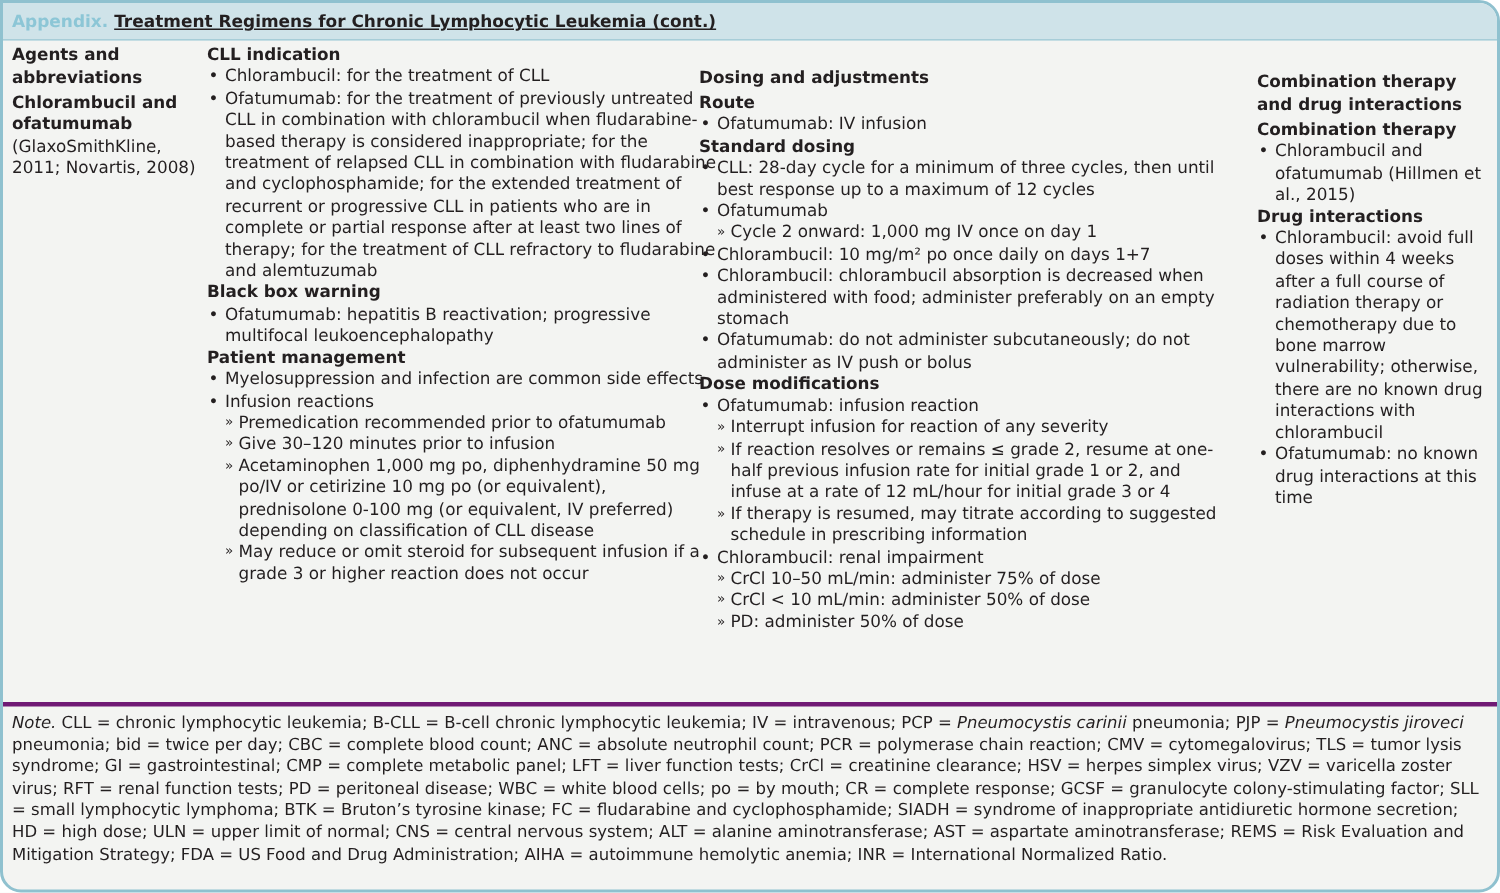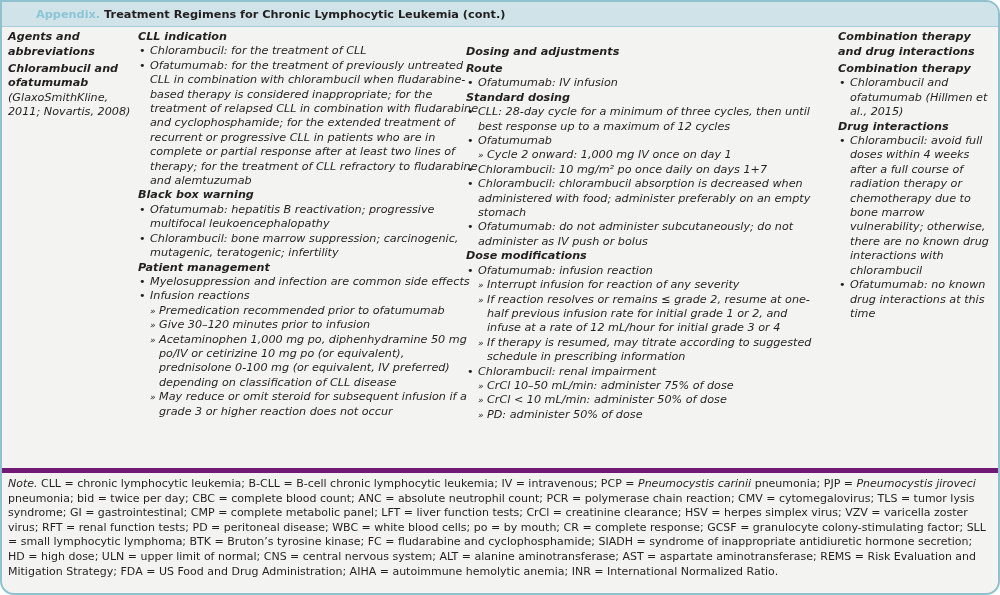--- a/index.html
+++ b/index.html
@@ -19,36 +19,35 @@
   .title-bar {
     height: 24px;
     background: #cfe3e9;
     border-bottom: 1px solid #a7cdd8;
     padding-left: 6px;
     font-size: 11.3px;
     line-height: 25px;
     font-weight: bold;
     white-space: nowrap;
   }
-  .title-bar .appendix { color: #8cc6d6; margin-left: 28px; }
-  .title-bar .title-text { color: #231f20; }
+  .title-bar .appendix { color: #8cc6d6; }
+  .title-bar .title-text { color: #231f20; text-decoration: underline; }
 
   .table-area {
     position: relative;
     height: 441px;
-    border-bottom: 5px solid #701a75;
+    border-bottom: 3px solid #701a75;
     font-size: 11.2px;
     line-height: 14.4px;
-    font-style: italic;
   }
   .col { position: absolute; top: 0; }
   .col-agents { left: 6px; width: 124px; }
   .col-cons { left: 136px; width: 340px; }
   .col-dose { left: 464px; width: 350px; }
-  .col-combo { left: 836px; width: 158px; }
+  .col-combo { left: 836px; width: 158px; margin-top: 18px; }
 
   .col-head {
     font-weight: bold;
     height: 30px;
     padding-top: 2px;
     display: flex; align-items: flex-end;
   }
   .col-body { padding-top: 3px; }
 
   .agent-name { font-weight: bold; display: block; }
@@ -96,21 +95,20 @@
     <div class="col col-cons">
       <div class="col-body">
         <span class="sec-head">CLL indication</span>
         <ul class="bul">
           <li>Chlorambucil: for the treatment of CLL</li>
           <li>Ofatumumab: for the treatment of previously untreated CLL in combination with chlorambucil when fludarabine-based therapy is considered inappropriate; for the treatment of relapsed CLL in combination with fludarabine and cyclophosphamide; for the extended treatment of recurrent or progressive CLL in patients who are in complete or partial response after at least two lines of therapy; for the treatment of CLL refractory to fludarabine and alemtuzumab</li>
         </ul>
         <span class="sec-head">Black box warning</span>
         <ul class="bul">
           <li>Ofatumumab: hepatitis B reactivation; progressive multifocal leukoencephalopathy</li>
-          <li>Chlorambucil: bone marrow suppression; carcinogenic, mutagenic, teratogenic; infertility</li>
         </ul>
         <span class="sec-head">Patient management</span>
         <ul class="bul">
           <li>Myelosuppression and infection are common side effects</li>
           <li>
             <span>Infusion reactions</span>
             <ul class="sub">
               <li>Premedication recommended prior to ofatumumab</li>
               <li>Give 30–120 minutes prior to infusion</li>
               <li>Acetaminophen 1,000 mg po, diphenhydramine 50 mg po/IV or cetirizine 10 mg po (or equivalent), prednisolone 0-100 mg (or equivalent, IV preferred) depending on classification of CLL disease</li>

